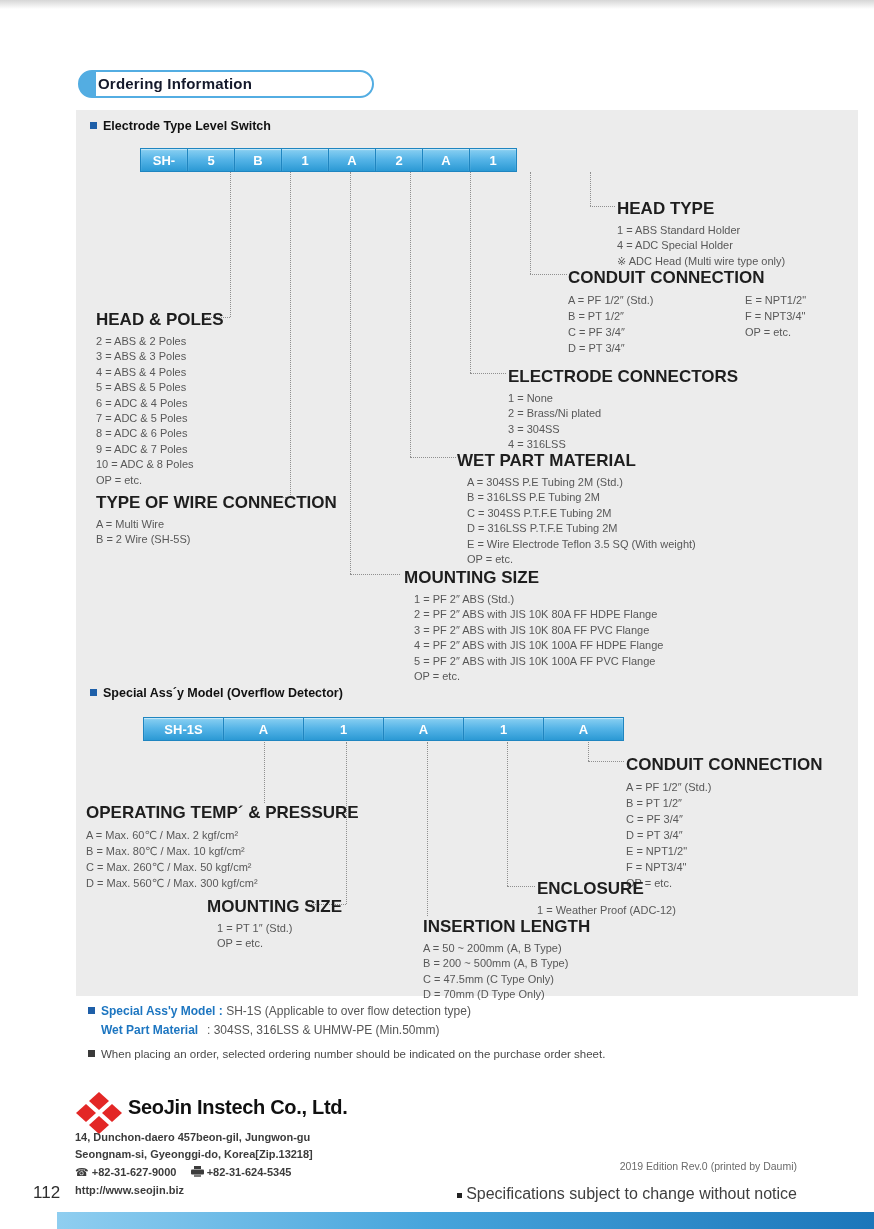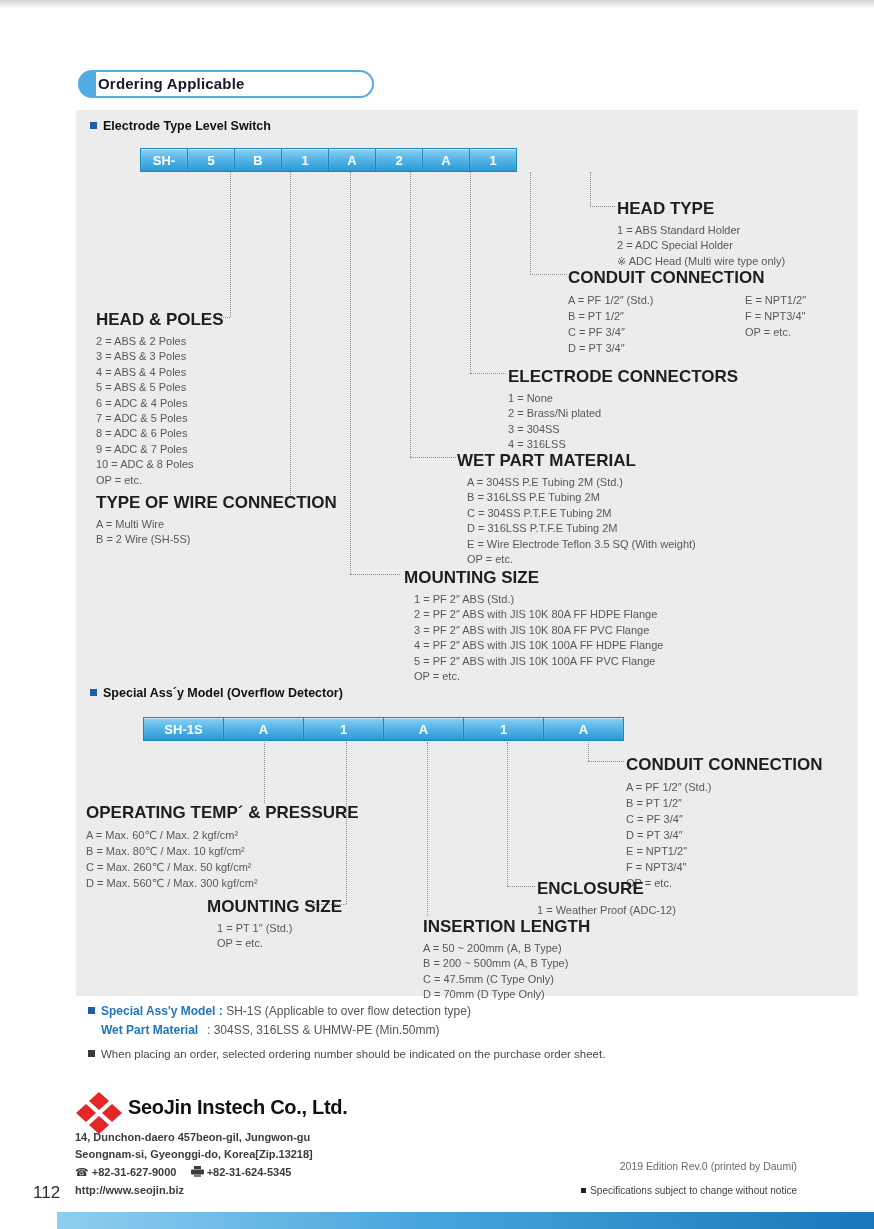--- a/index.html
+++ b/index.html
@@ -51,21 +51,21 @@
         background:linear-gradient(90deg,#8FCEF0 0%,#47A5DC 45%,#1B76BA 100%);}
   .logo{position:absolute;left:76px;top:1092px;}
 </style>
 </head>
 <body>
 
 <div class="page">
   <div class="top-fade"></div>
 
   <div class="header-pill">
-    <div class="title">Ordering Applicable</div>
+    <div class="title">Ordering Information</div>
   </div>
 
   <div class="panel"></div>
 
   <div class="sec-head" style="left:90px;top:119px">
     <span class="sq"></span><span>Electrode Type Level Switch</span>
   </div>
 
   <div class="code-row row-1" style="left:140px;top:148px">
       <div class="code-box">SH-</div>
@@ -90,21 +90,21 @@
   <div class="hline" style="left:470px;top:373px;width:36px"></div>
   <div class="hline" style="left:410px;top:457px;width:46px"></div>
   <div class="hline" style="left:350px;top:574px;width:50px"></div>
   <div class="hline" style="left:206px;top:317px;width:24px"></div>
   <div class="hline" style="left:274px;top:497px;width:16px"></div>
 
   <div class="group" style="left:617px;top:199px">
     <div class="g-title">HEAD TYPE</div>
     <div class="g-items">
         <div class="">1 = ABS Standard Holder</div>
-        <div class="">2 = ADC Special Holder</div>
+        <div class="">4 = ADC Special Holder</div>
         <div class="">※ ADC Head (Multi wire type only)</div>
       </div>
   </div>
 
   <div class="group lh16" style="left:568px;top:268px">
     <div class="g-title">CONDUIT CONNECTION</div>
     <div style="position:relative">
       <div class="g-items">
           <div class="">A = PF 1/2″ (Std.)</div>
           <div class="">B = PT 1/2″</div>
@@ -281,18 +281,18 @@
         <rect x="0" y="3.5" width="13" height="5" rx="1"></rect>
         <rect x="3" y="8.5" width="7" height="2.5" fill="#7a7a7a"></rect>
       </g>
     </svg>
     <span>+82-31-624-5345</span>
   </div>
   <div class="addr" style="left:75px;top:1184px">http://www.seojin.biz</div>
   <div class="pageno">112</div>
 
   <div class="right-note" style="top:1160px;font-size:10.5px">2019 Edition Rev.0 (printed by Daumi)</div>
-  <div class="right-note" style="top:1185px;font-size:10px;color:#3f3f3f">
+  <div class="right-note" style="top:1185px;font-size:16px;color:#3f3f3f">
     <span style="display:inline-block;width:5px;height:5px;background:#222;margin-right:4px;vertical-align:1px"></span><span>Specifications subject to change without notice</span>
   </div>
 
   <div class="bar"></div>
 </div>
 
 </body></html>

